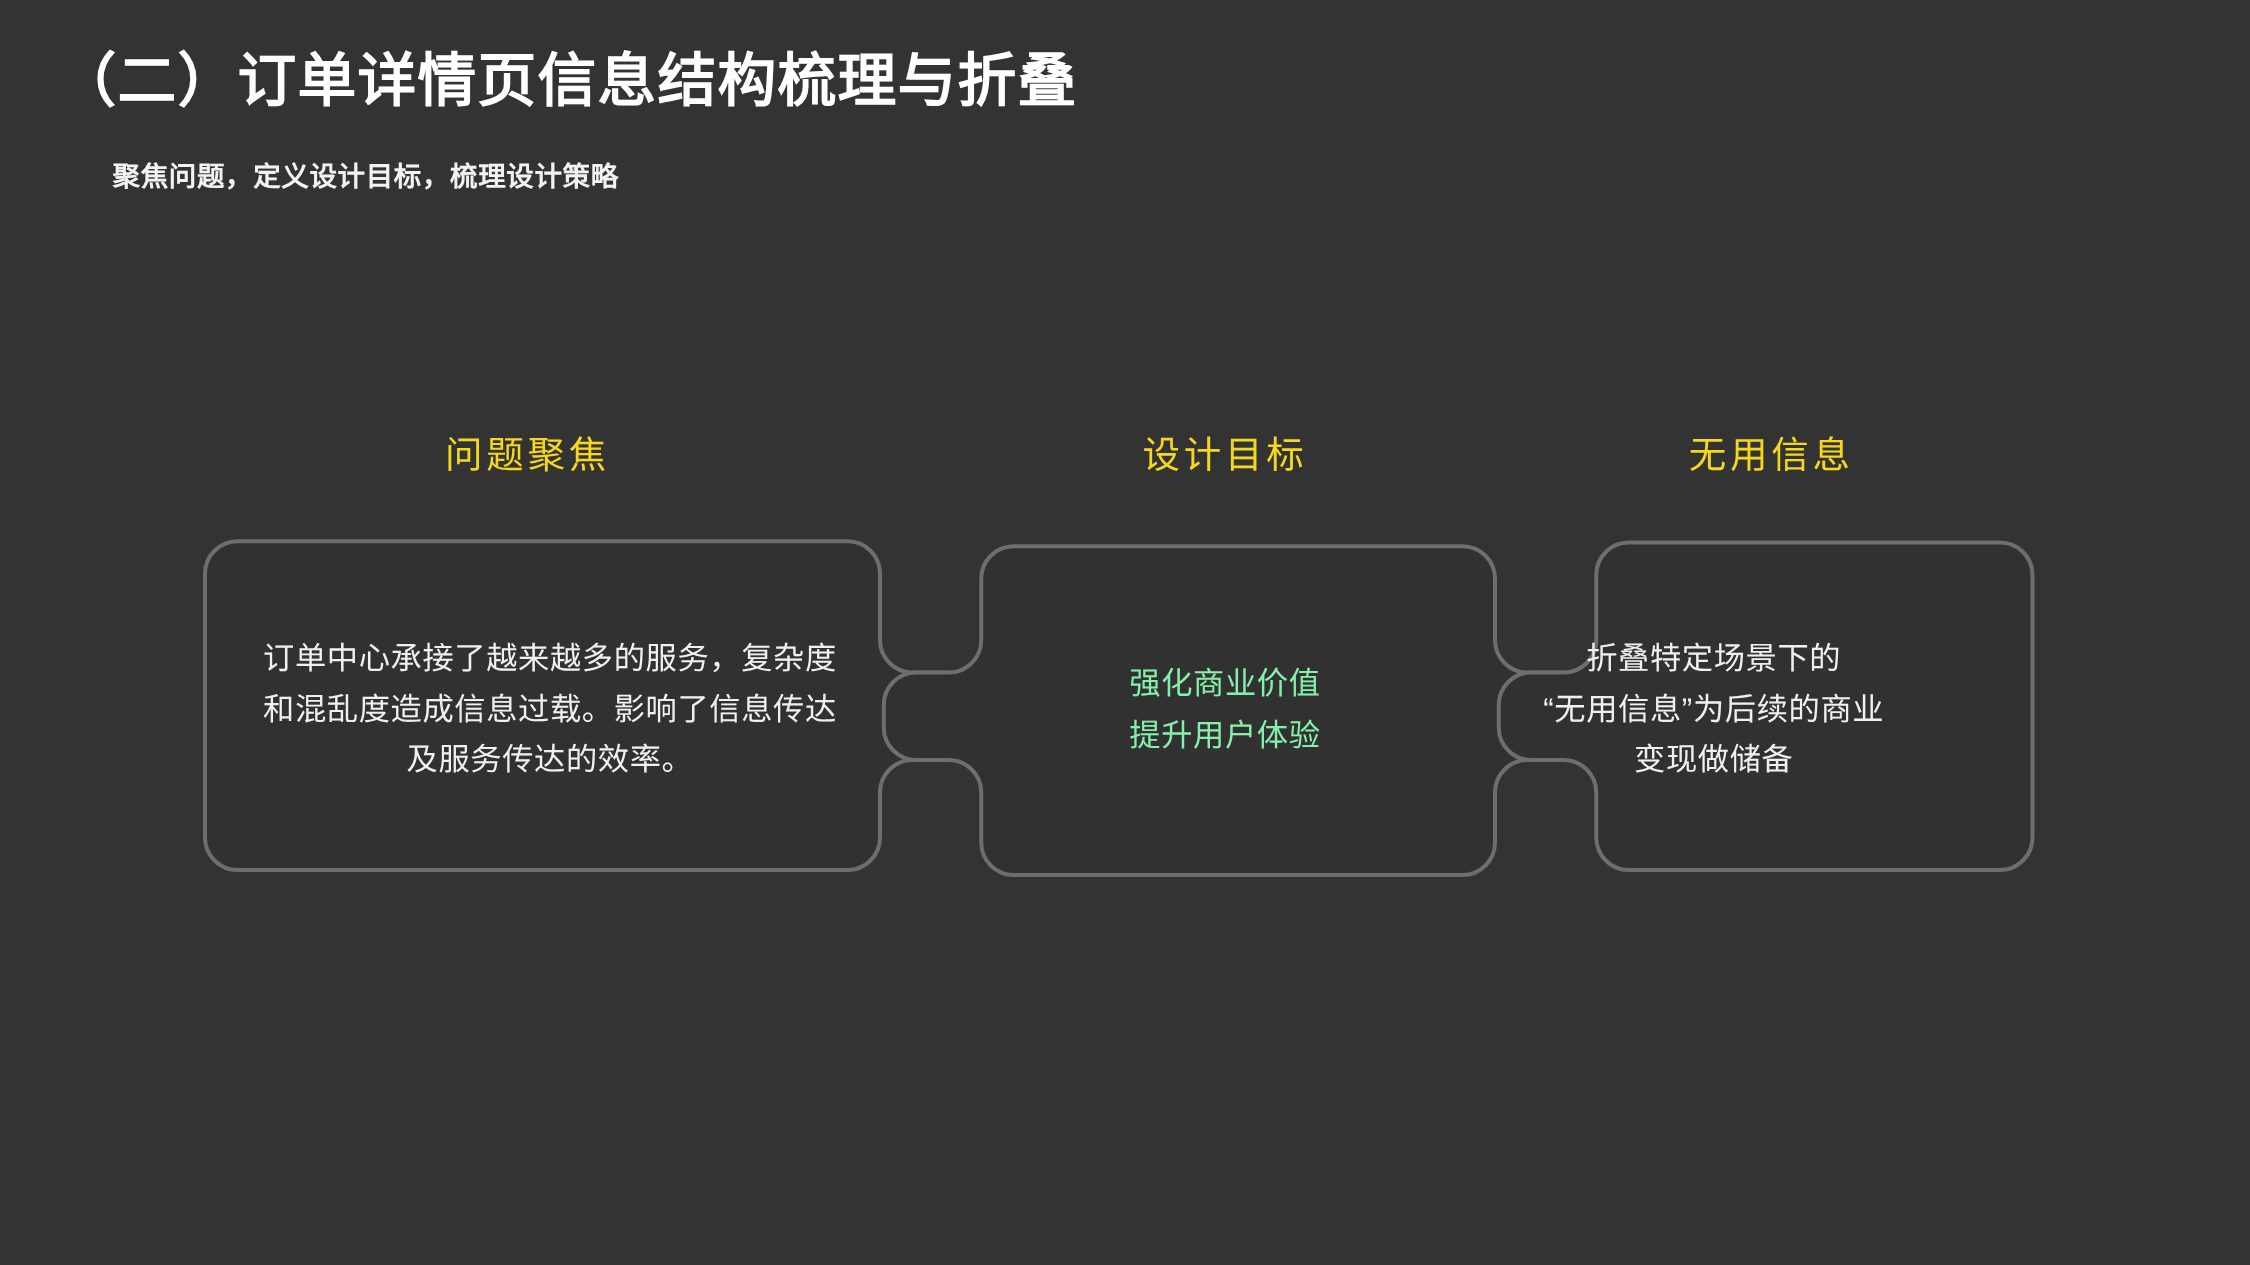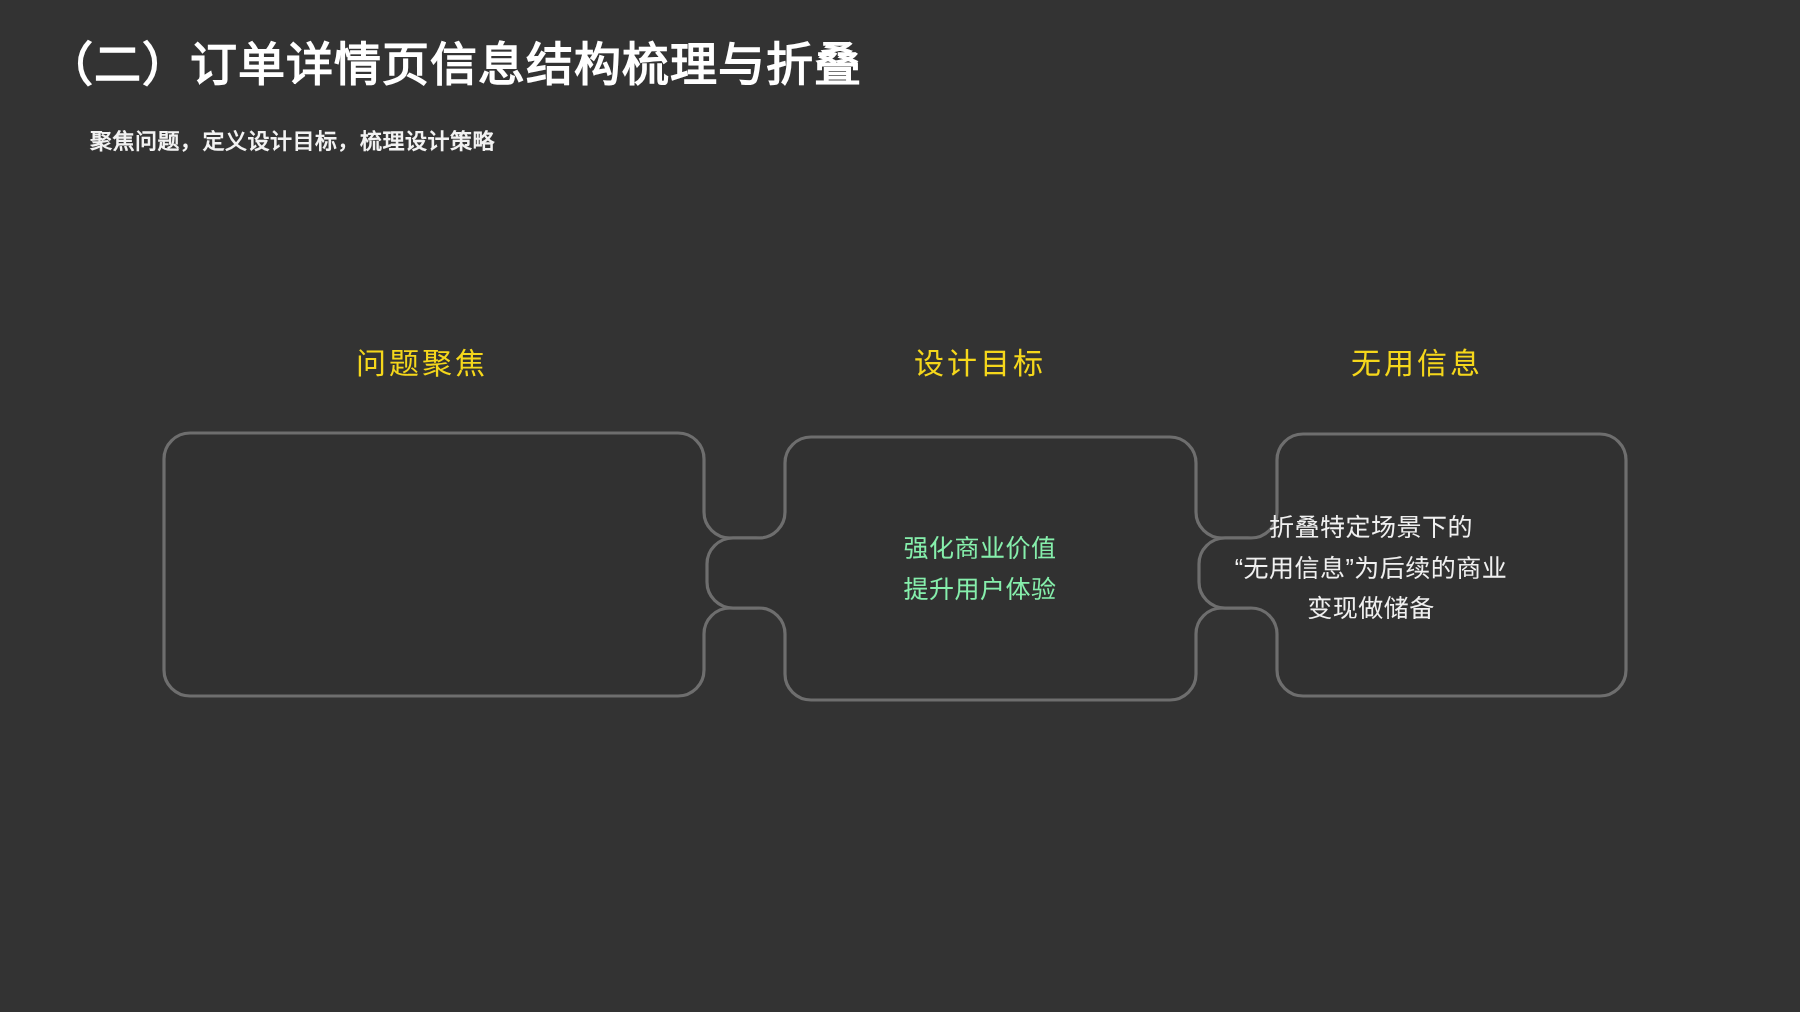--- a/index.html
+++ b/index.html
@@ -171,19 +171,22 @@
                A 26 26 0 0 1 1039 162
                L 1039 144
                A 26 26 0 0 1 1065 118
                L 1091 118
                A 26 26 0 0 0 1117 92
                L 1117 40
                A 26 26 0 0 1 1143 14 Z" fill="#313131" stroke="#6e6e6e"></path>
     </svg>
   </div>
 
+  <div class="card-text t1" style="color: rgb(240, 240, 240);">订单中心承接了越来越多的服务，复杂度
+和混乱度造成信息过载。影响了信息传达
+及服务传达的效率。</div>
   <div class="card-text t2" style="color: #86efac;">强化商业价值
 提升用户体验</div>
   <div class="card-text t3" style="color: rgb(240, 240, 240);">折叠特定场景下的
 “无用信息”为后续的商业
 变现做储备</div>
 
 </div>
 
 </body></html>

